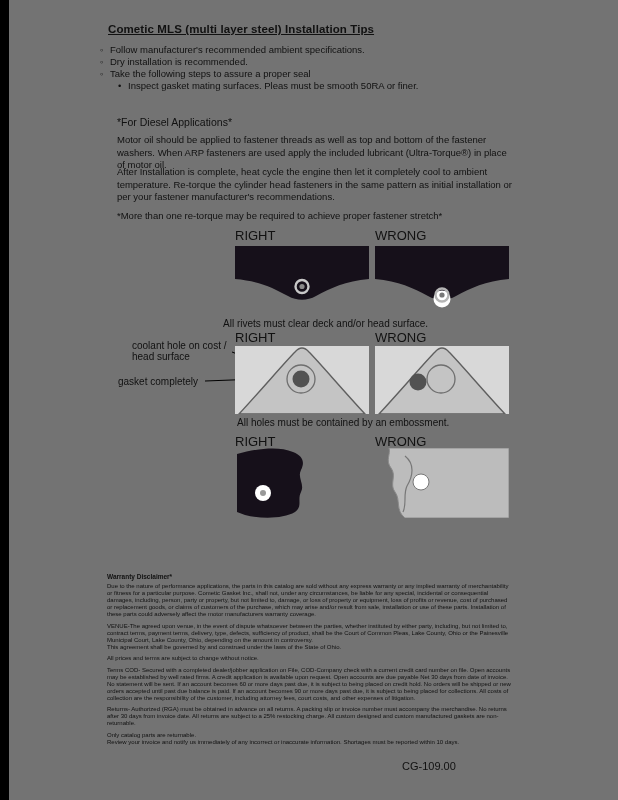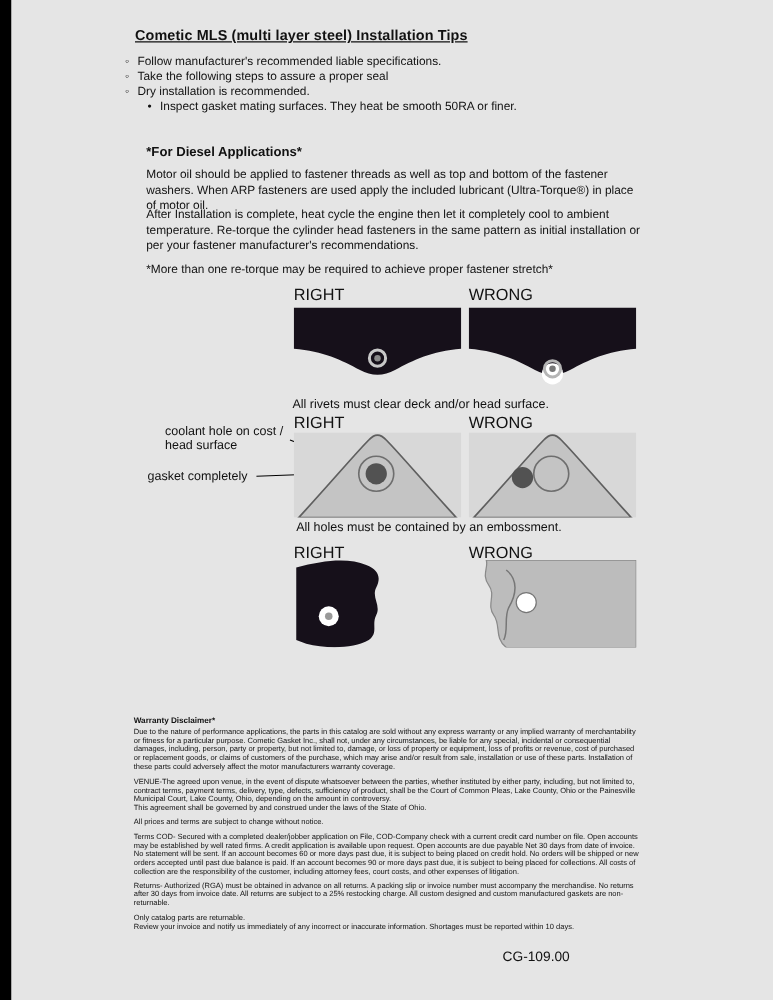--- a/index.html
+++ b/index.html
@@ -1,29 +1,29 @@
 <!DOCTYPE html>
 <html><head>
 <meta charset="utf-8">
 <style>
   * { margin:0; padding:0; box-sizing:border-box; }
   body { background:#ffffff; font-family:"Liberation Sans", sans-serif; color:#111; }
-  .page { position:relative; width:618px; height:800px; background:#e5e5e5; overflow:hidden; }
+  .page { position:relative; width:618px; height:800px; background:#737373; overflow:hidden; }
   .left-bar { position:absolute; left:0; top:0; width:9px; height:800px; background:#000; }
 
   .title { position:absolute; left:108px; top:23px; font-size:11.5px; font-weight:bold;
            text-decoration:underline; letter-spacing:0.1px; }
 
   .tips { position:absolute; left:100px; top:44px; width:420px; font-size:9.5px; }
   .tips li { list-style:none; position:relative; padding-left:10px; line-height:12px; }
   .tips li.tip::before { content:"◦"; position:absolute; left:0; top:0; }
   .tips li.sub { margin-left:18px; }
   .tips li.sub::before { content:"•"; position:absolute; left:0; top:0; }
 
-  .diesel-heading { position:absolute; left:117px; top:116px; font-size:10.5px; font-weight:bold; }
+  .diesel-heading { position:absolute; left:117px; top:116px; font-size:10.5px; font-weight:normal; }
   .para { position:absolute; left:117px; width:398px; font-size:9.5px; line-height:12.5px; }
   .p1 { top:134px; }
   .p2 { top:166px; }
   .note { position:absolute; left:117px; top:210px; font-size:9.5px; }
 
   .dg-label { position:absolute; width:134px; font-size:13px; color:#111; }
   .panel { position:absolute; width:134px; }
   .panel svg { display:block; width:134px; }
   .caption { position:absolute; font-size:10px; line-height:12px; }
   .side-label { position:absolute; font-size:10px; line-height:11px; }
@@ -37,24 +37,24 @@
 </style>
 </head>
 <body>
 
 <div class="page">
   <div class="left-bar"></div>
 
   <h1 class="title">Cometic MLS (multi layer steel) Installation Tips</h1>
 
   <ul class="tips">
-    <li class="tip">Follow manufacturer's recommended liable specifications.</li>
+    <li class="tip">Follow manufacturer's recommended ambient specifications.</li>
+    <li class="tip">Dry installation is recommended.</li>
     <li class="tip">Take the following steps to assure a proper seal</li>
-    <li class="tip">Dry installation is recommended.</li>
-    <li class="sub">Inspect gasket mating surfaces.  They heat be smooth 50RA or finer.</li>
+    <li class="sub">Inspect gasket mating surfaces.  Pleas must be smooth 50RA or finer.</li>
   </ul>
 
   <div class="diesel-heading">*For Diesel Applications*</div>
   <p class="para p1">Motor oil should be applied to fastener threads as well as top and bottom of the fastener washers. When ARP fasteners are used apply the included lubricant (Ultra-Torque®) in place of motor oil.</p>
   <p class="para p2">After Installation is complete, heat cycle the engine then let it completely cool to ambient temperature. Re-torque the cylinder head fasteners in the same pattern as initial installation or per your fastener manufacturer's recommendations.</p>
   <div class="note">*More than one re-torque may be required to achieve proper fastener stretch*</div>
 
   <div class="dg-label" style="left:235px; top:228px;">RIGHT</div>
   <div class="dg-label" style="left:375px; top:228px;">WRONG</div>
 
@@ -66,21 +66,21 @@
     </svg>
   </div>
   <div class="panel" style="left:375px; top:246px;">
     <svg viewBox="0 0 134 70">
       <path d="M0 0 H134 V33 C110 35 96 42 81 50 C72 55 62 55 53 50 C38 42 24 35 0 33 Z" fill="#16101a"></path>
       <circle cx="67" cy="53" r="8.5" fill="#ffffff"></circle>
       <circle cx="67" cy="49" r="6.5" fill="none" stroke="#b5b5b5" stroke-width="2.4"></circle>
       <circle cx="67" cy="49" r="2.6" fill="#777777"></circle>
     </svg>
   </div>
-  <div class="caption" style="left:234px; top:318px;">All rivets must clear deck and/or head surface.</div>
+  <div class="caption" style="left:223px; top:318px;">All rivets must clear deck and/or head surface.</div>
 
   <div class="dg-label" style="left:235px; top:330px;">RIGHT</div>
   <div class="dg-label" style="left:375px; top:330px;">WRONG</div>
 
   <div class="side-label" style="left:132px; top:340px; width:100px;">coolant hole on cost / head surface</div>
   <div class="side-label" style="left:118px; top:376px; width:100px;">gasket completely</div>
   <svg class="pointer-lines" style="left:205px; top:344px; width:100px; height:45px;" viewBox="0 0 100 45">
     <line x1="27" y1="8" x2="87" y2="31" stroke="#000" stroke-width="1"></line>
     <line x1="0" y1="37" x2="80" y2="34" stroke="#000" stroke-width="1"></line>
   </svg>

